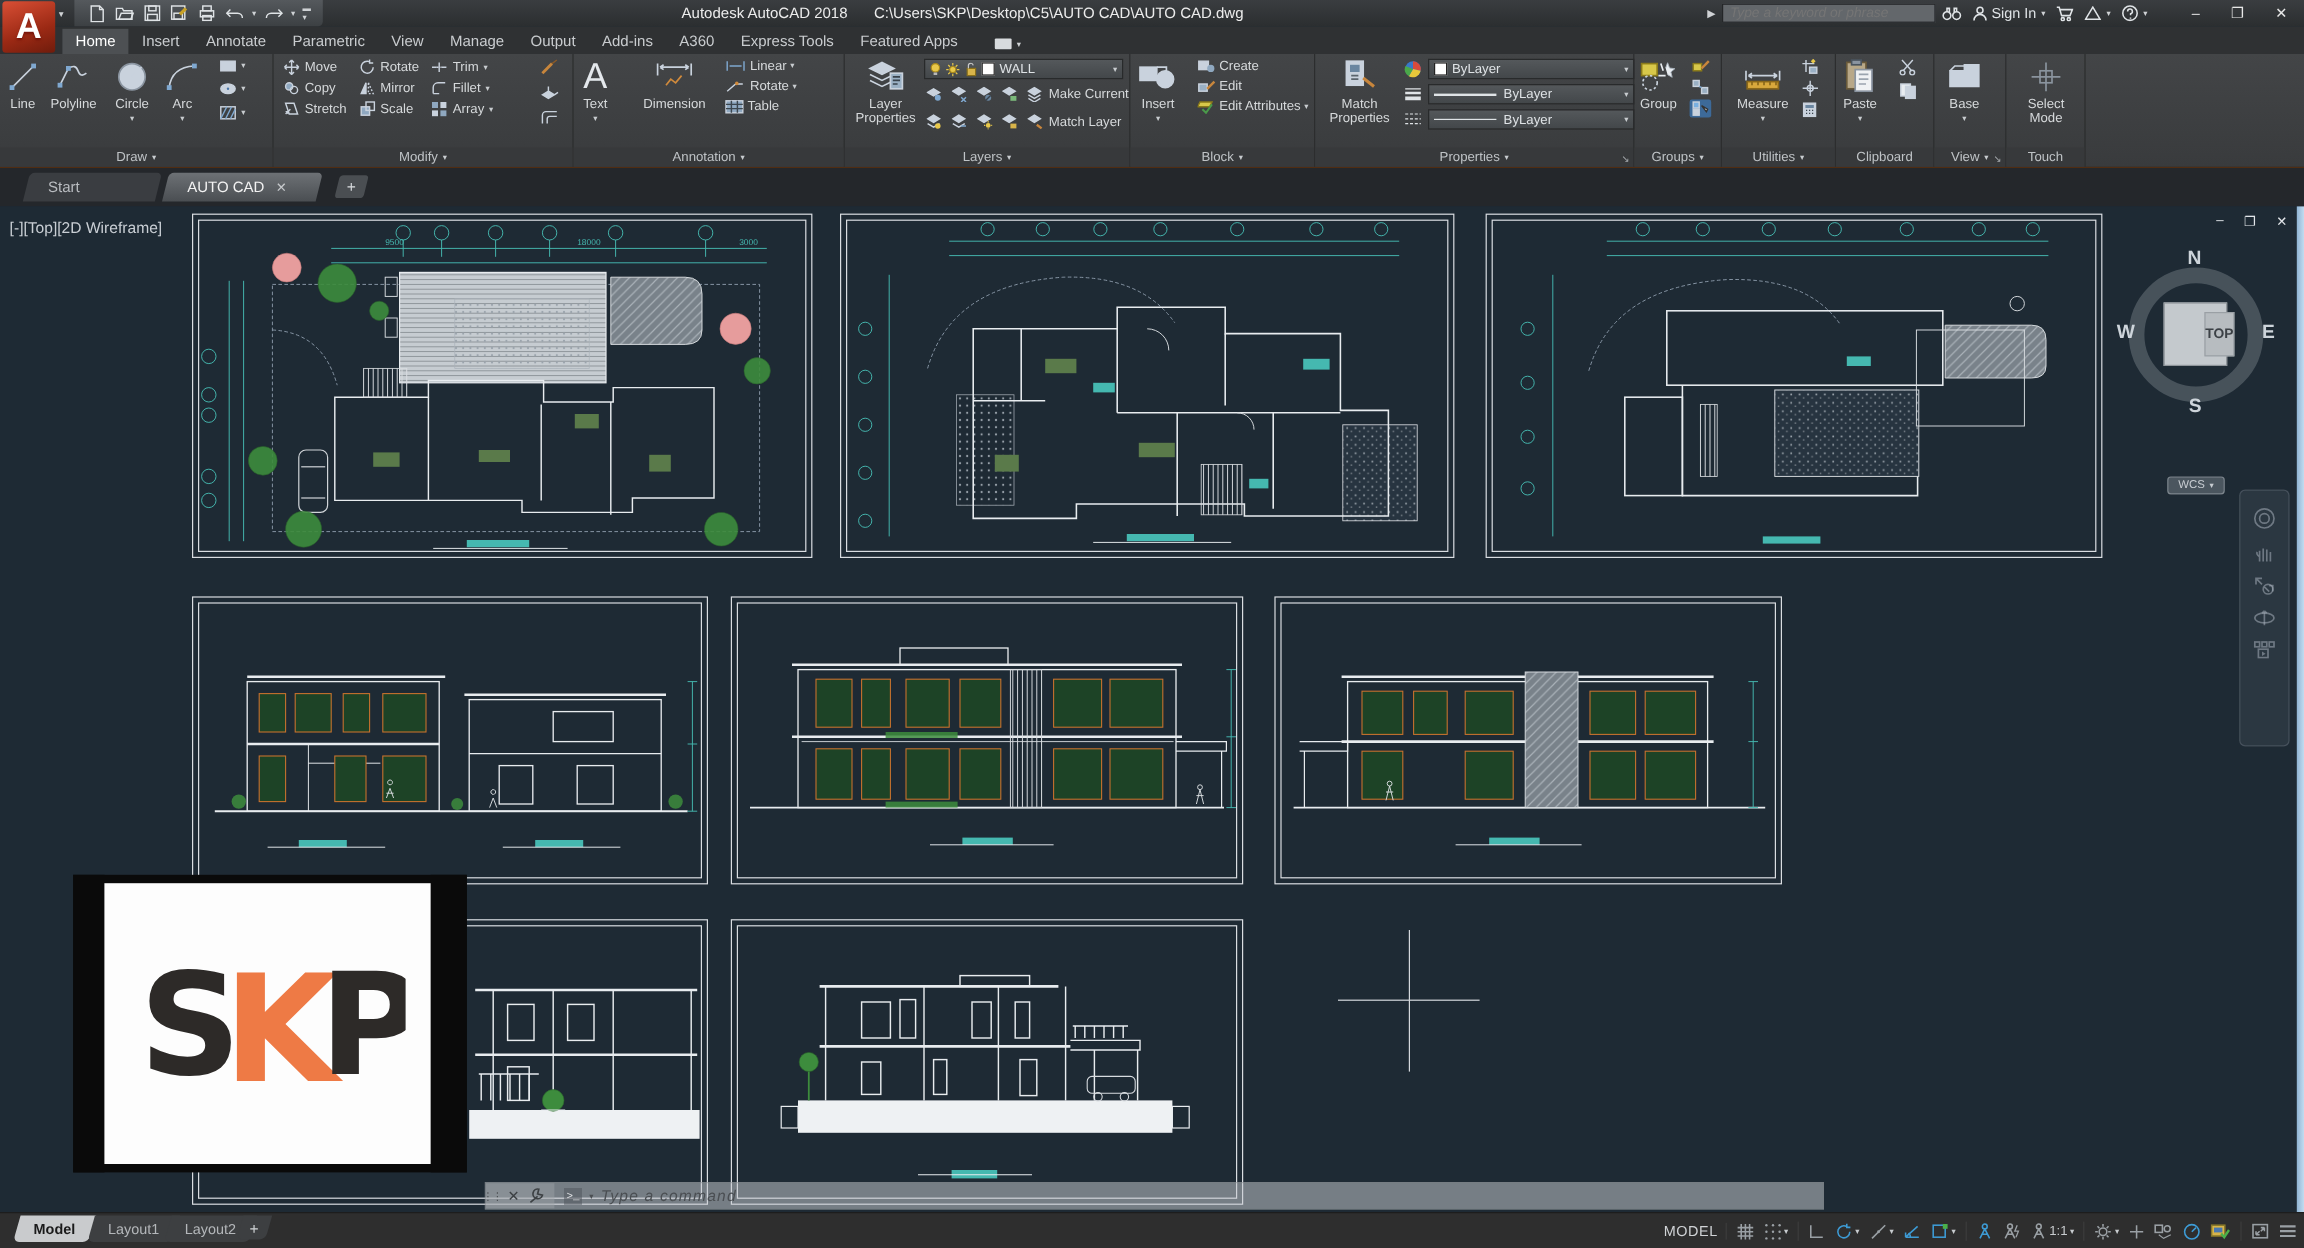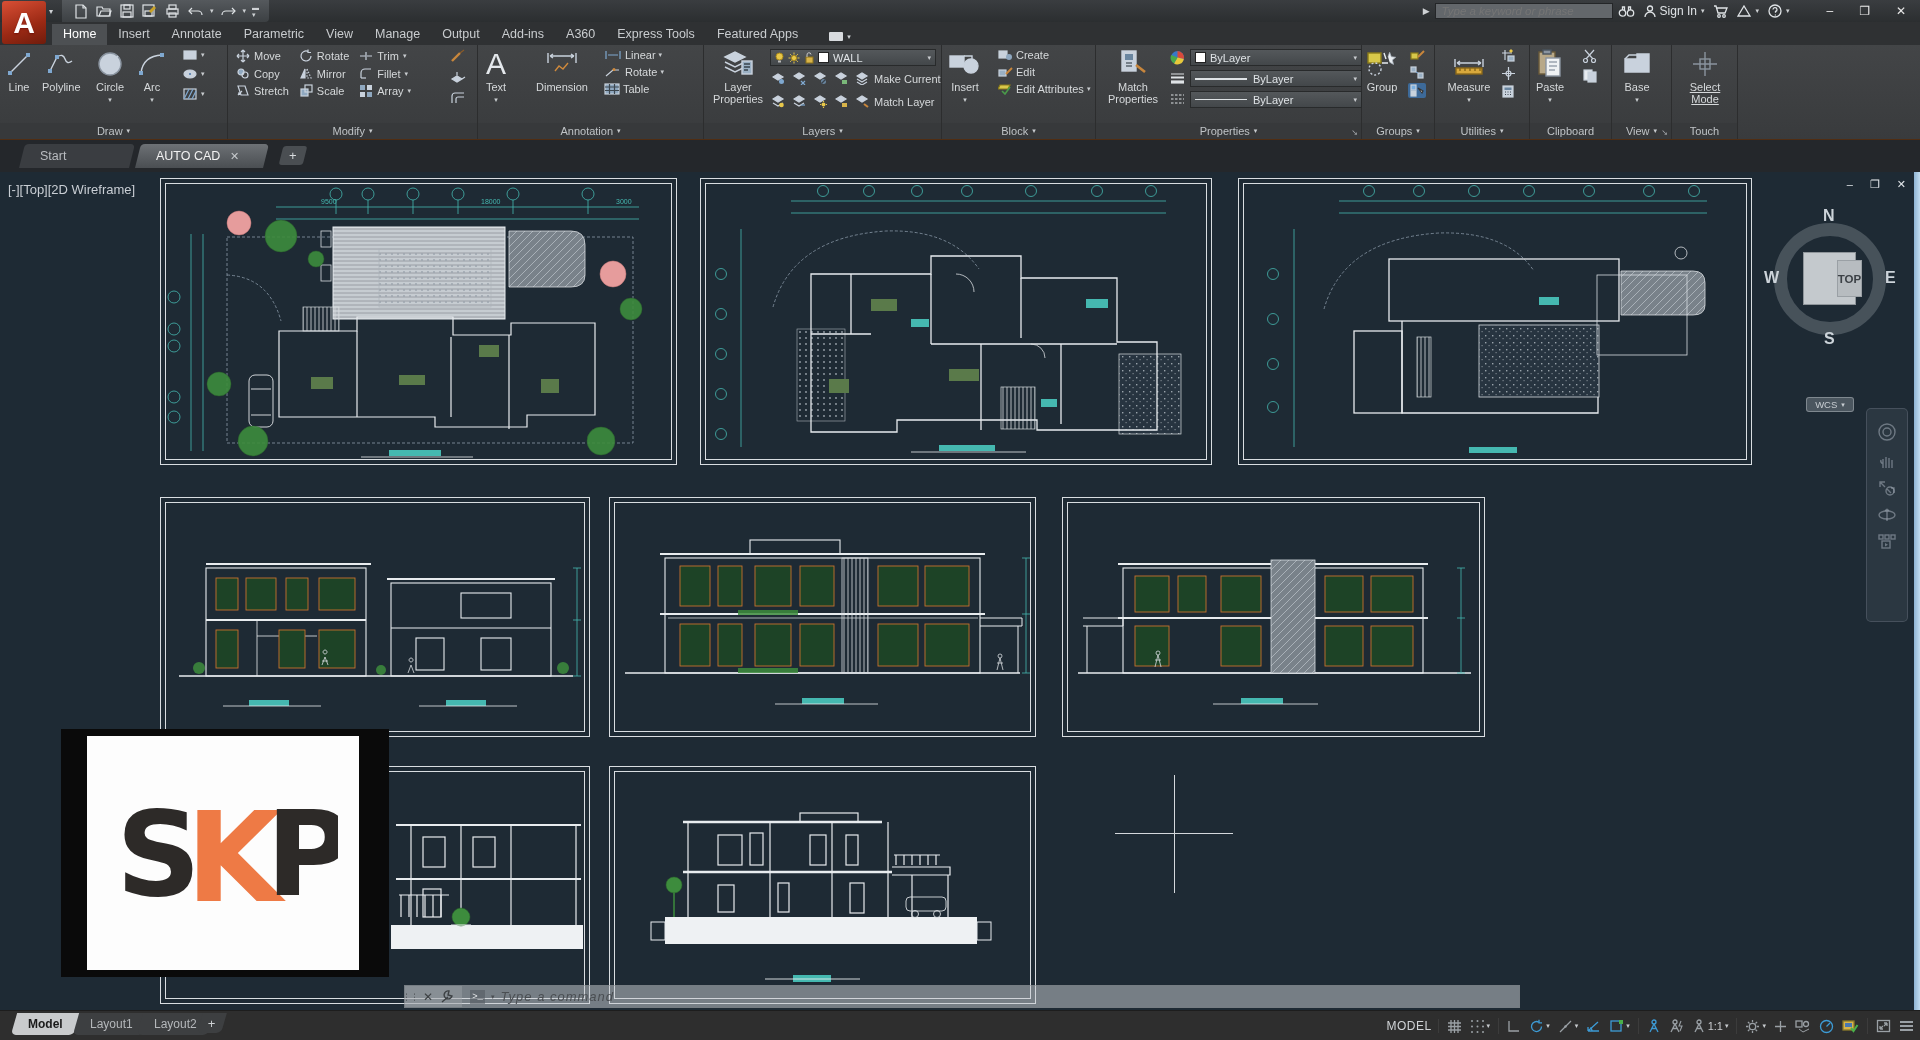--- a/index.html
+++ b/index.html
@@ -152,20 +152,24 @@
       <span class="tcar">▾</span>
       <span class="qi">
           <svg width="16" height="13" viewBox="0 0 16 13">
             <path d="M12,3 L15,6 L12,9"></path>
             <path d="M15,6 h-9 a4,4 0 0 0 -4,4"></path>
           </svg>
         </span>
       <span class="tcar">▾</span>
       <span class="tcar">▬<br>▾</span>
     </div>
+    <div class="wtitle">
+      <span>Autodesk AutoCAD 2018</span>
+      <span>C:\Users\SKP\Desktop\C5\AUTO CAD\AUTO CAD.dwg</span>
+    </div>
     <div class="tright">
       <div class="searchwrap">
         <span class="searchexp">▶</span>
         <input class="search" placeholder="Type a keyword or phrase" style="">
         <span class="tbtn">
             <svg width="17" height="13" viewBox="0 0 17 13">
               <circle cx="4.5" cy="8" r="3.2"></circle>
               <circle cx="12.5" cy="8" r="3.2"></circle>
               <path d="M4.5,5 v-3 h2 v3 M12.5,5 v-3 h-2 v3"></path>
             </svg>
@@ -775,21 +779,21 @@
           <span class="car">▾</span>
       </div>
       <div class="plabel">
           <span>View</span>
           <span class="car">▾</span>
           <span class="launch">↘</span>
         </div>
     </div>
 
     <div class="panel" style="left:1672px;width:66px;">
-      <div class="bigbtn" style="left:8px;width:50px;text-decoration:underline;">
+      <div class="bigbtn" style="left:8px;width:50px;">
         <span class="bi">
             <svg width="26" height="26" viewBox="0 0 26 26">
               <path d="M13,1 v24 M1,13 h24" stroke="#8a949e"></path>
               <rect x="8" y="8" width="10" height="10" fill="none" stroke="#8a949e"></rect>
             </svg>
           </span>
         <span>Select Mode</span>
       </div>
       <div class="plabel">
           <span>Touch</span>

